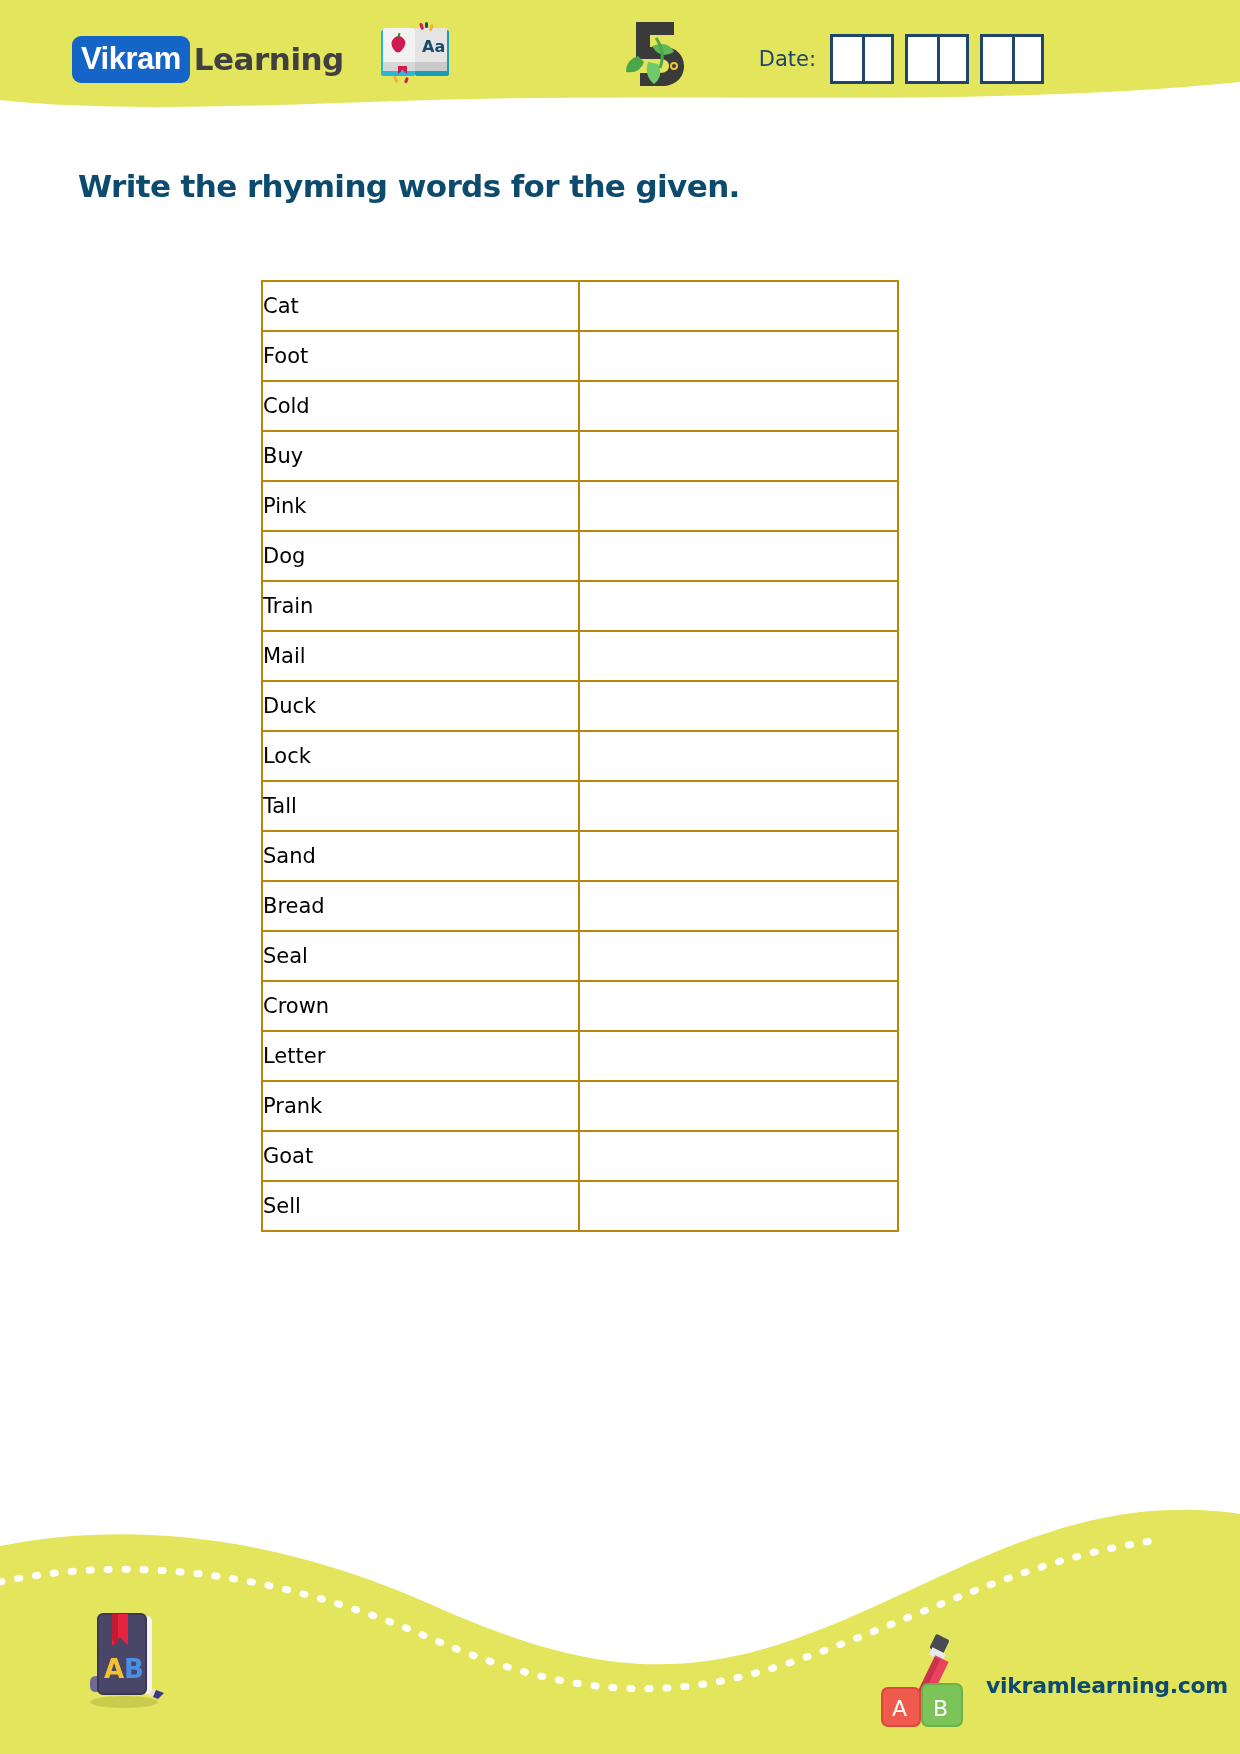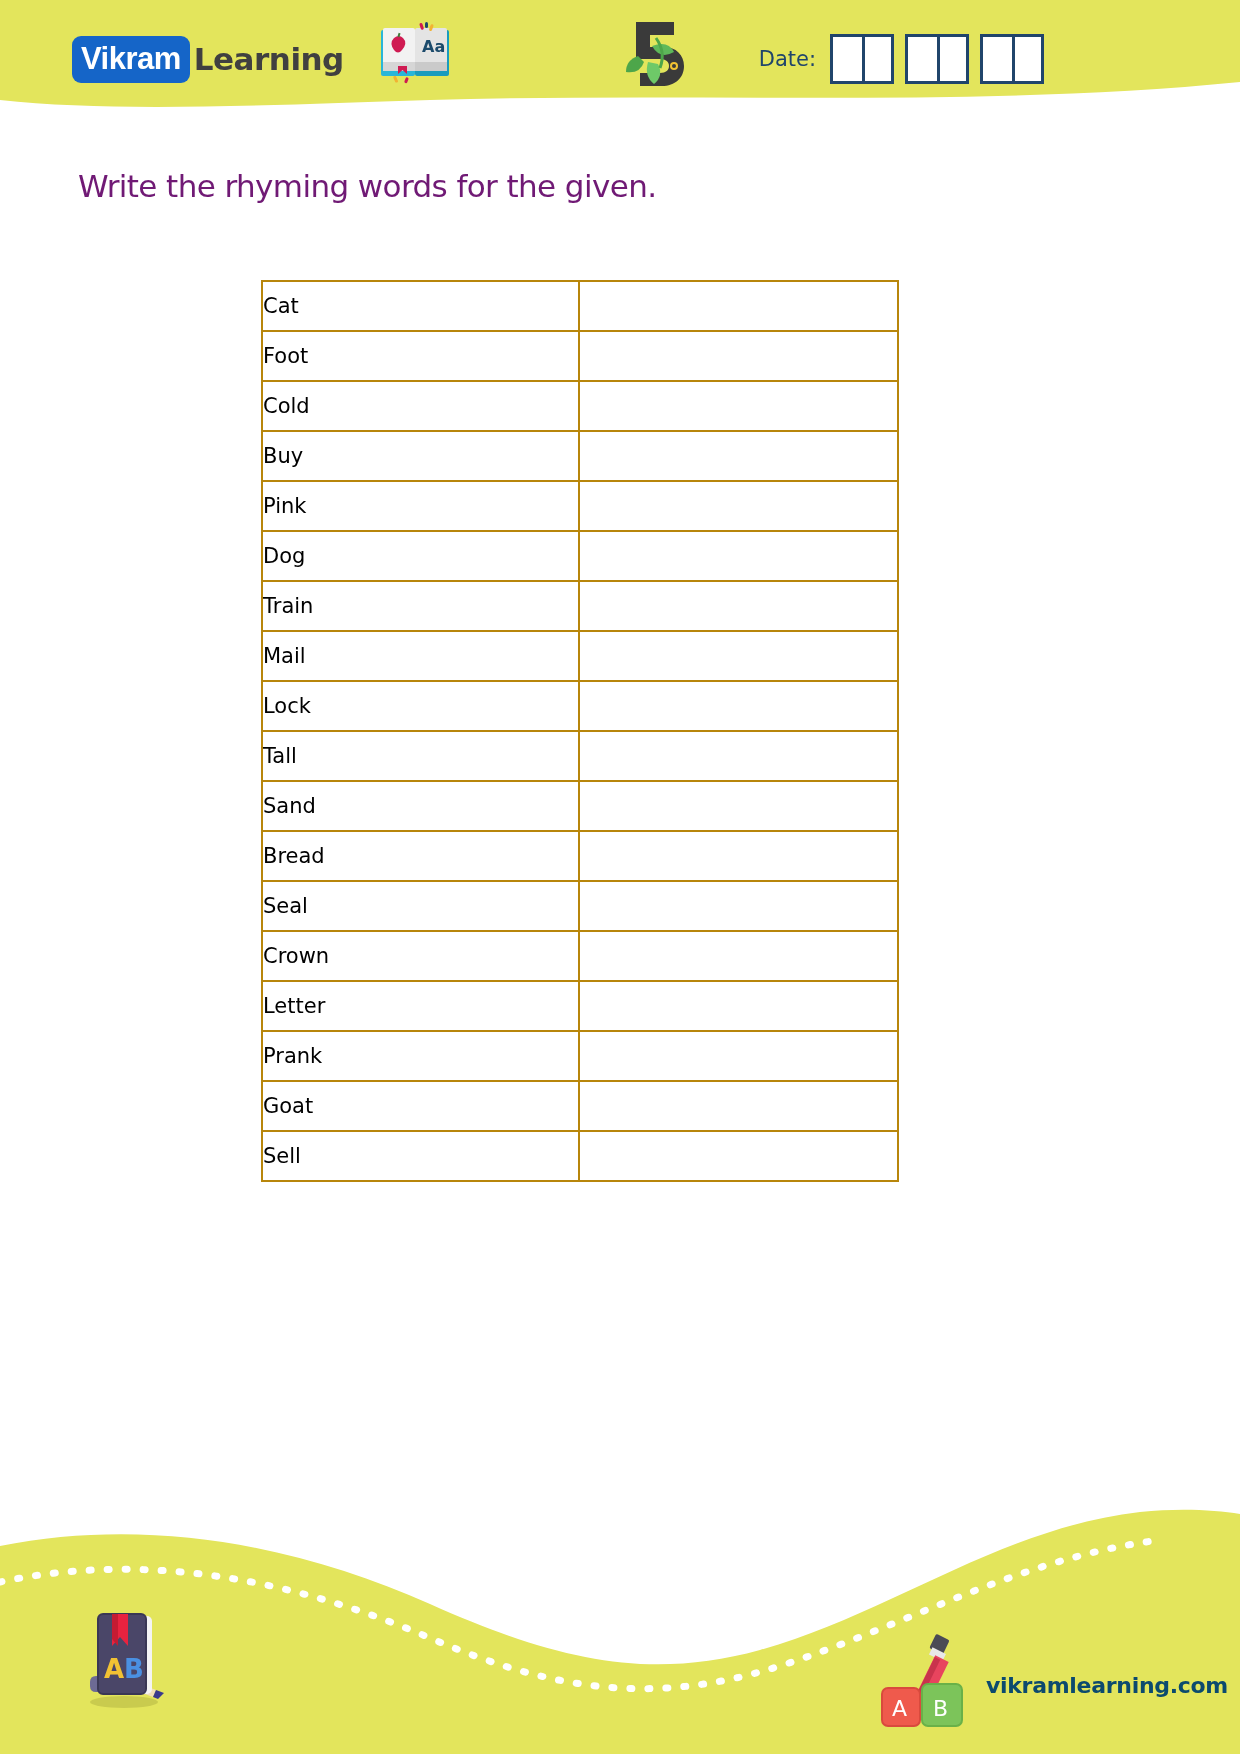--- a/index.html
+++ b/index.html
@@ -35,21 +35,21 @@
   .date-pair {
     display:flex; border:3px solid #20456b; background:#ffffff; margin-right:11px;
   }
   .date-pair:last-child { margin-right:0; }
   .date-cell { width:29px; height:44px; background:#ffffff; }
   .date-cell + .date-cell { border-left:3px solid #20456b; }
 
   
   .title {
     position:absolute; left:78px; top:168px;
-    font-size:31px; font-weight:normal; color:#701a75;
+    font-size:31px; font-weight:bold; color:#0c4a6e;
     font-family:"DejaVu Sans", sans-serif;
     letter-spacing:-0.6px;
   }
 
   
   .wsheet-table {
     position:absolute; left:261px; top:280px;
     width:638px;
     border-collapse:collapse;
   }
@@ -179,20 +179,24 @@
         </tr>
         <tr>
           <td class="cell-word">Train</td>
           <td class="cell-blank"></td>
         </tr>
         <tr>
           <td class="cell-word">Mail</td>
           <td class="cell-blank"></td>
         </tr>
         <tr>
+          <td class="cell-word">Duck</td>
+          <td class="cell-blank"></td>
+        </tr>
+        <tr>
           <td class="cell-word">Lock</td>
           <td class="cell-blank"></td>
         </tr>
         <tr>
           <td class="cell-word">Tall</td>
           <td class="cell-blank"></td>
         </tr>
         <tr>
           <td class="cell-word">Sand</td>
           <td class="cell-blank"></td>

